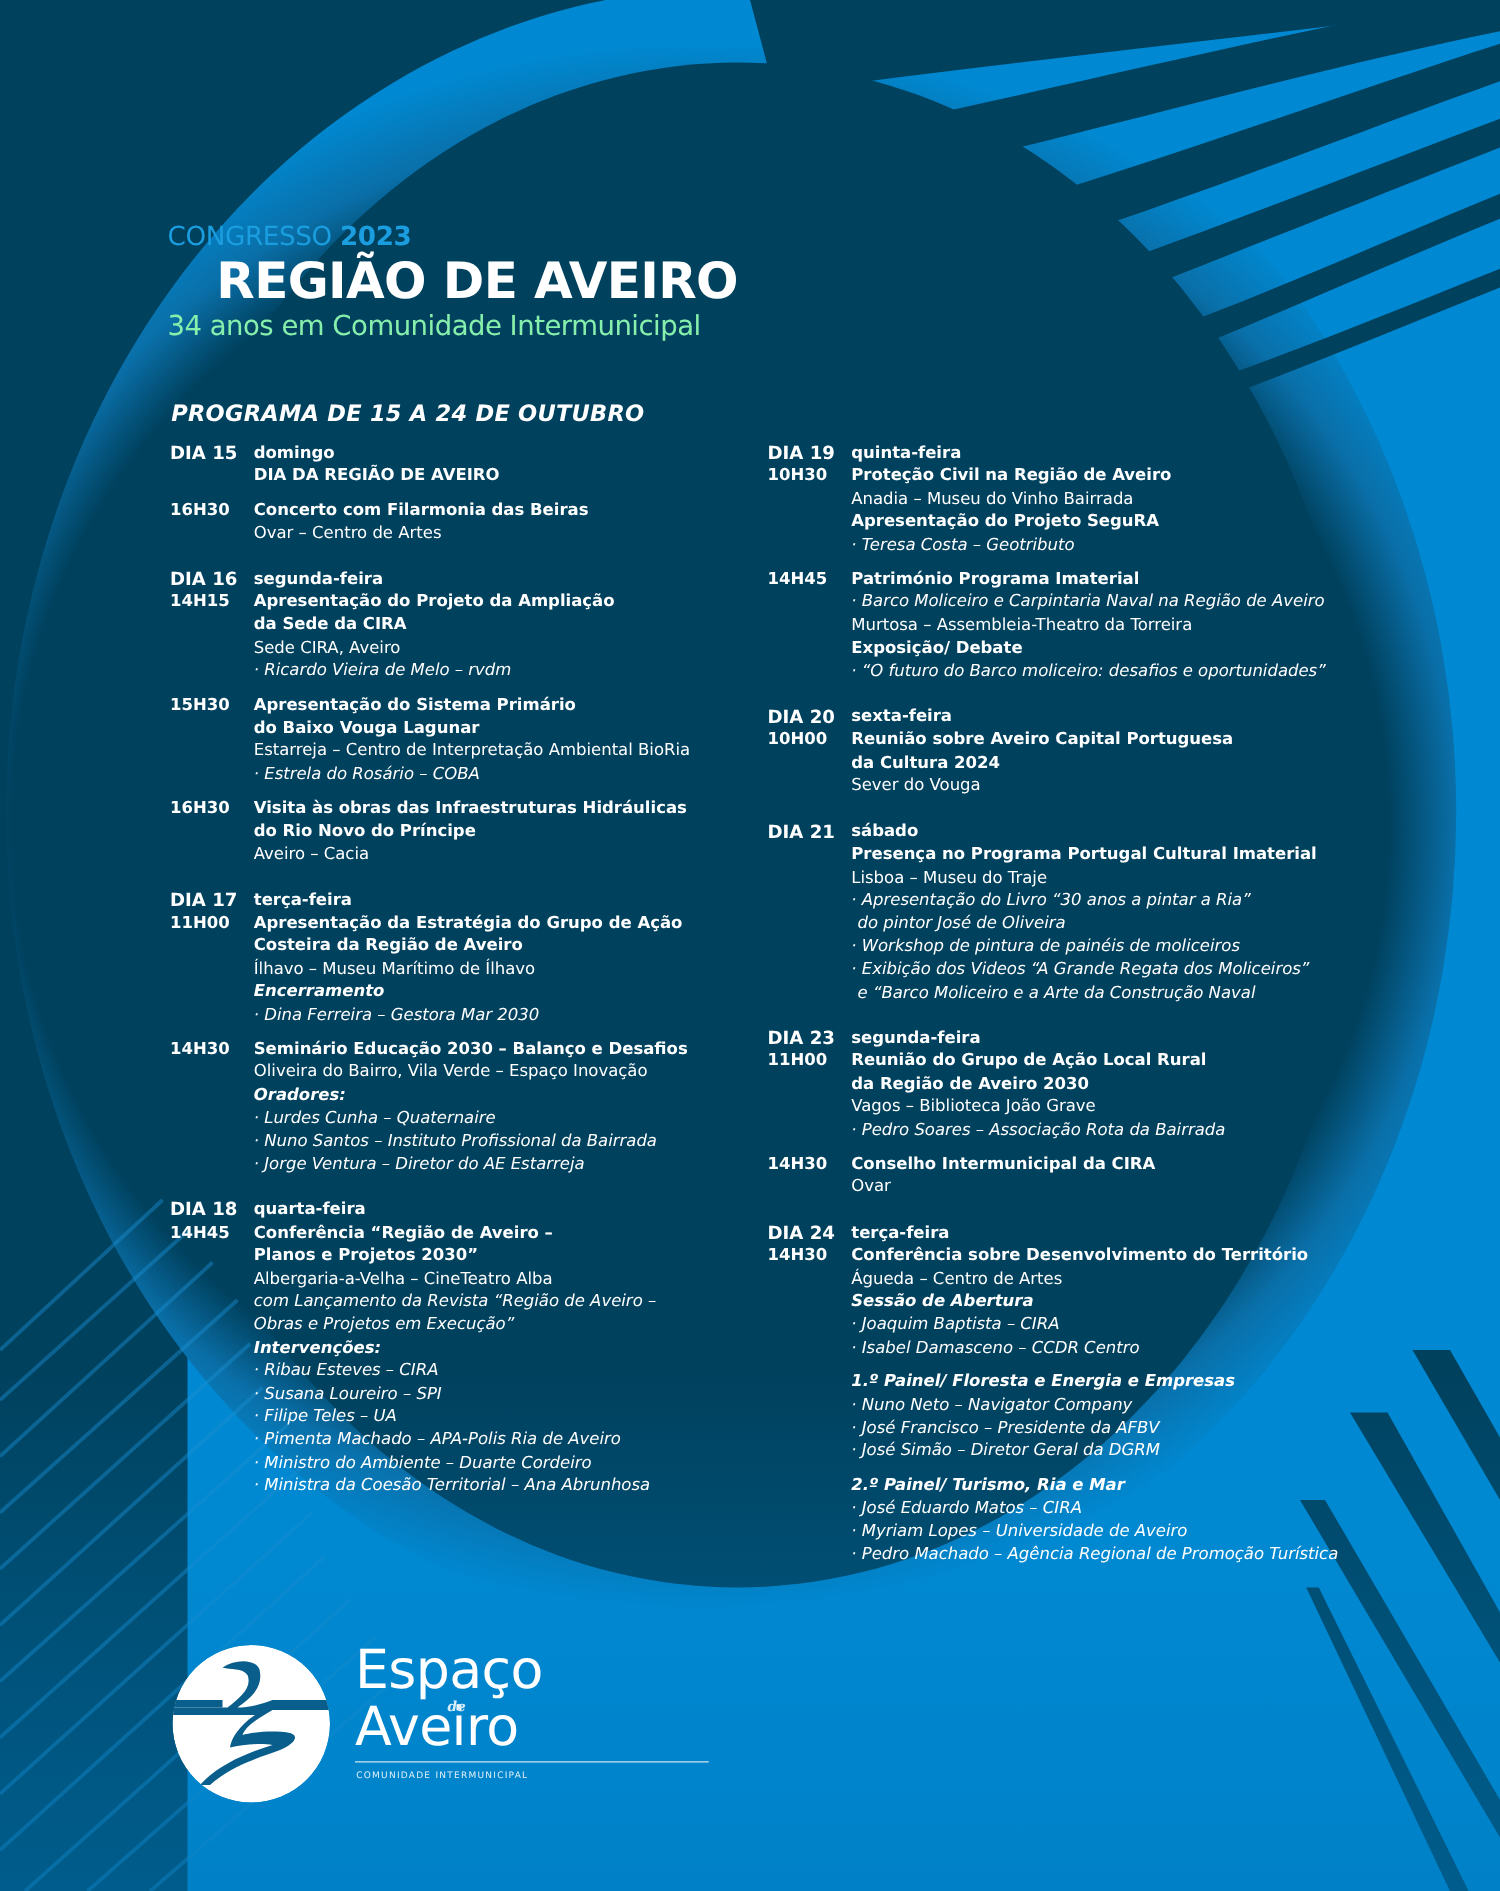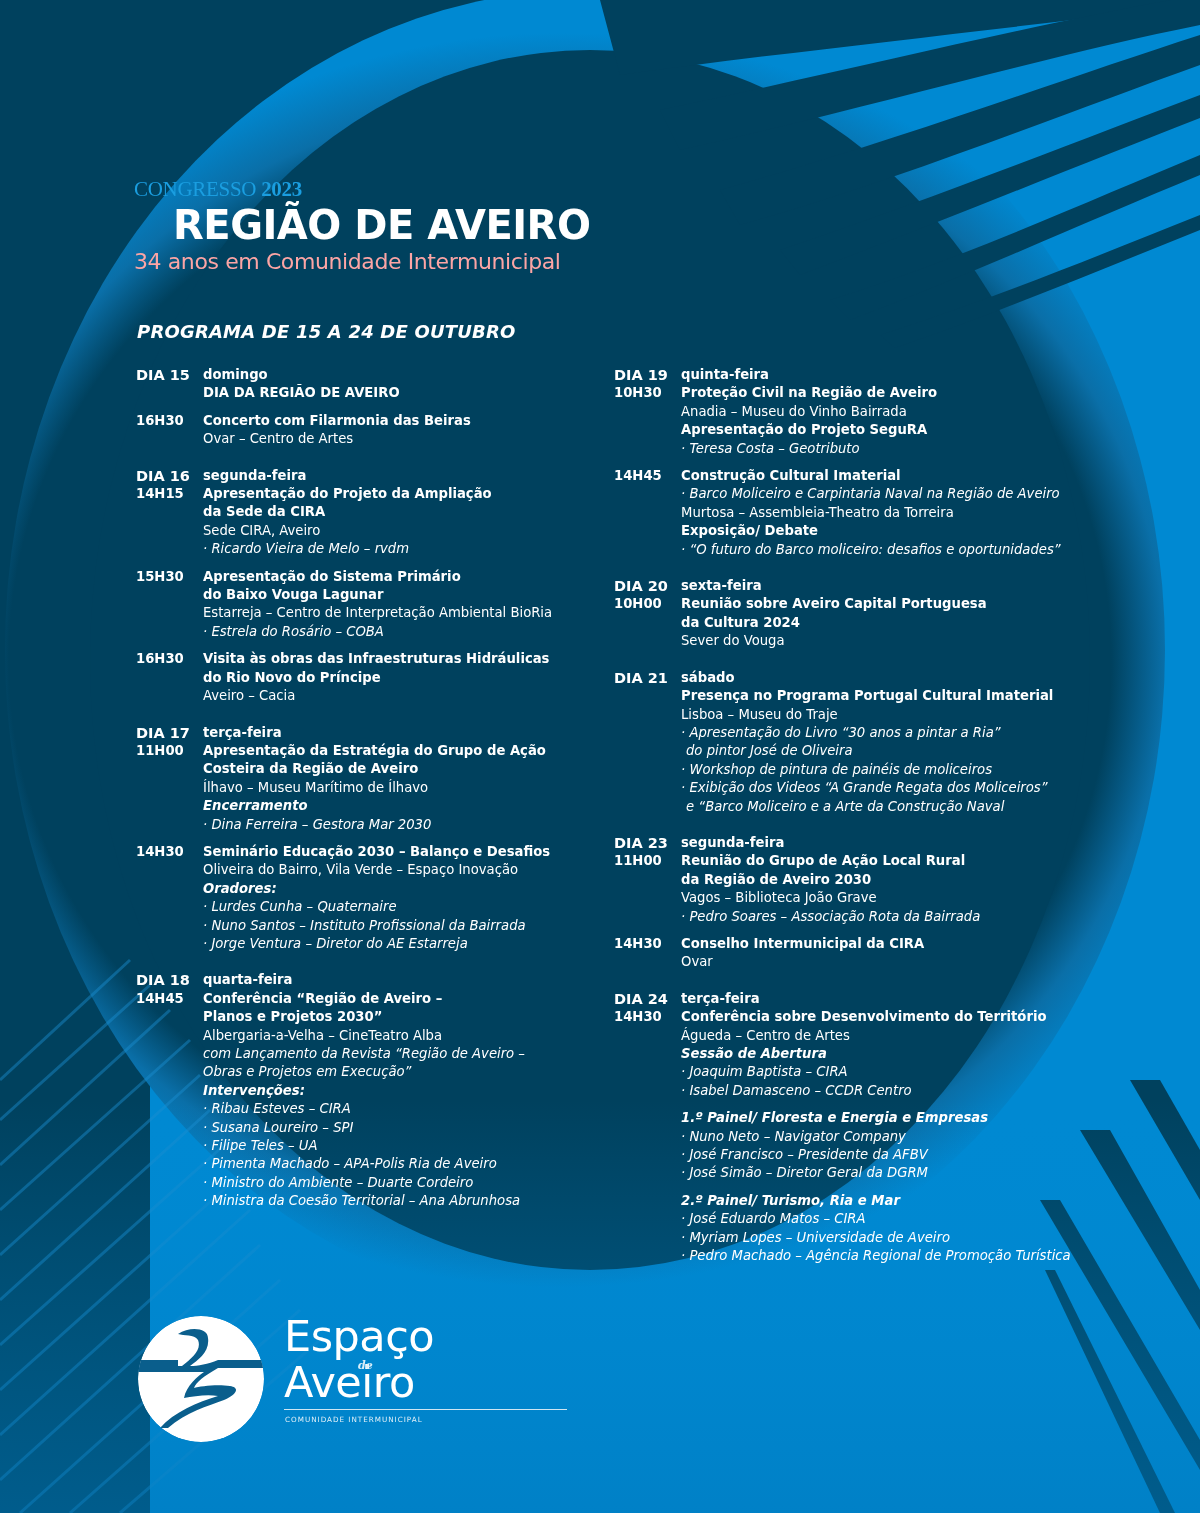--- a/index.html
+++ b/index.html
@@ -7,27 +7,27 @@
     width:1200px; height:1513px; position:relative; overflow:hidden;
     background:#00415e;
     font-family:"DejaVu Sans", sans-serif;
     color:#fff;
   }
   .bg { position:absolute; inset:0; overflow:hidden; z-index:0; }
   .bg svg { position:absolute; left:0; top:0; }
   .content { position:absolute; inset:0; z-index:2; }
 
   .header { position:absolute; left:134px; top:176px; }
-  .congresso { font-size:21px; color:#1a9ee0; letter-spacing:-0.3px; line-height:26px;font-family:Liberation Serif, serif; }
+  .congresso { font-size:21px; color:#1a9ee0; letter-spacing:-0.3px; line-height:26px; }
   .congresso b { font-weight:bold; }
   .main-title { font-size:40px; font-weight:bold; line-height:46px; margin-top:0px; letter-spacing:-0.5px;margin-left:39px; }
-  .subtitle { font-size:22px; line-height:28px; font-weight:normal; letter-spacing:-0.4px; color:#fca5a5; }
+  .subtitle { font-size:22px; line-height:28px; font-weight:normal; letter-spacing:-0.4px; color:#86efac; }
   .programa { position:absolute; left:137px; top:321px; font-size:18px; font-weight:bold; letter-spacing:0.2px;font-style:italic; }
 
-  .col { position:absolute; top:366px; font-size:13.2px; line-height:18.4px; }
+  .col { position:absolute; top:354px; font-size:13.2px; line-height:18.4px; }
   .col-left { left:136px; width:460px; }
   .col-right { left:614px; width:470px; }
 
   .day { margin-bottom:9px; }
   .row { display:flex; }
   .lab { width:67px; flex:none; font-weight:bold; font-size:14.5px; }
   .lab.time { font-size:13.2px; }
   .txt { flex:1; }
   .b { font-weight:bold; }
   .i { font-style:italic; }
@@ -328,21 +328,21 @@
             <span class="txt b">Apresentação do Projeto SeguRA</span>
           </div>
         <div class="row">
             <span class="lab"></span>
             <span class="txt i">· Teresa Costa – Geotributo</span>
           </div>
       </div>
       <div class="event">
         <div class="row">
             <span class="lab time">14H45</span>
-            <span class="txt b">Construção Cultural Imaterial</span>
+            <span class="txt b">Património Programa Imaterial</span>
           </div>
         <div class="row">
             <span class="lab"></span>
             <span class="txt i">· Barco Moliceiro e Carpintaria Naval na Região de Aveiro</span>
           </div>
         <div class="row">
             <span class="lab"></span>
             <span class="txt">Murtosa – Assembleia-Theatro da Torreira</span>
           </div>
         <div class="row">

